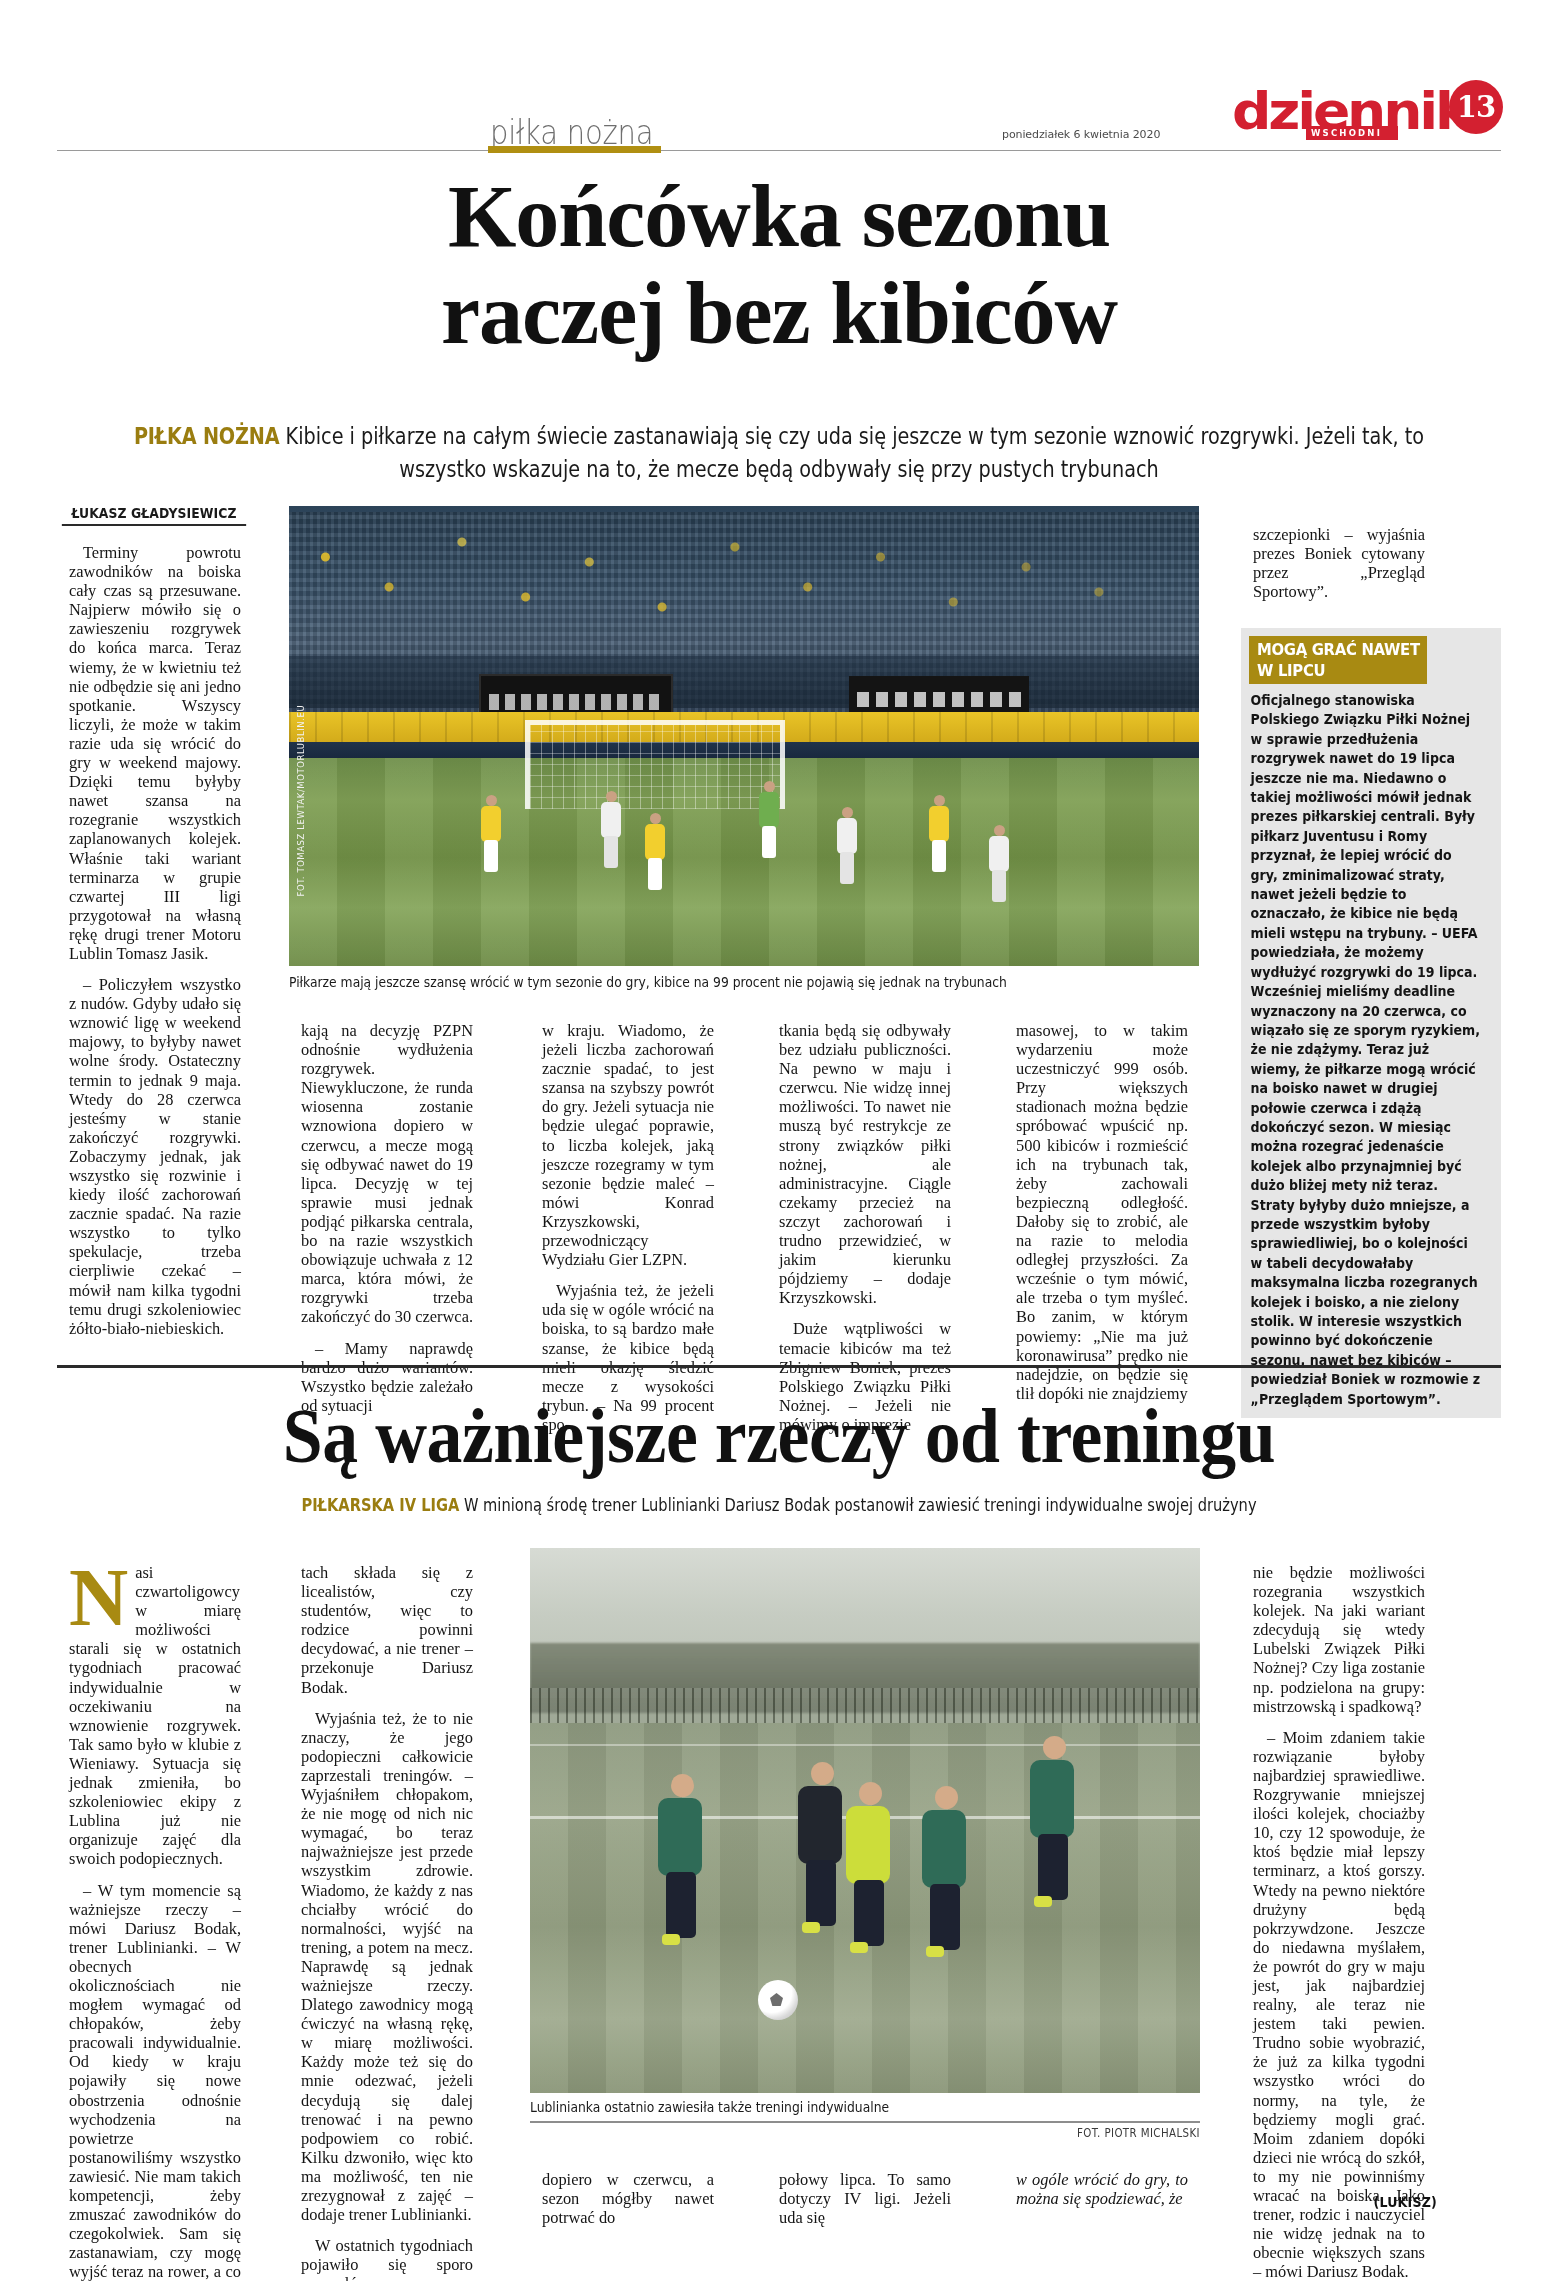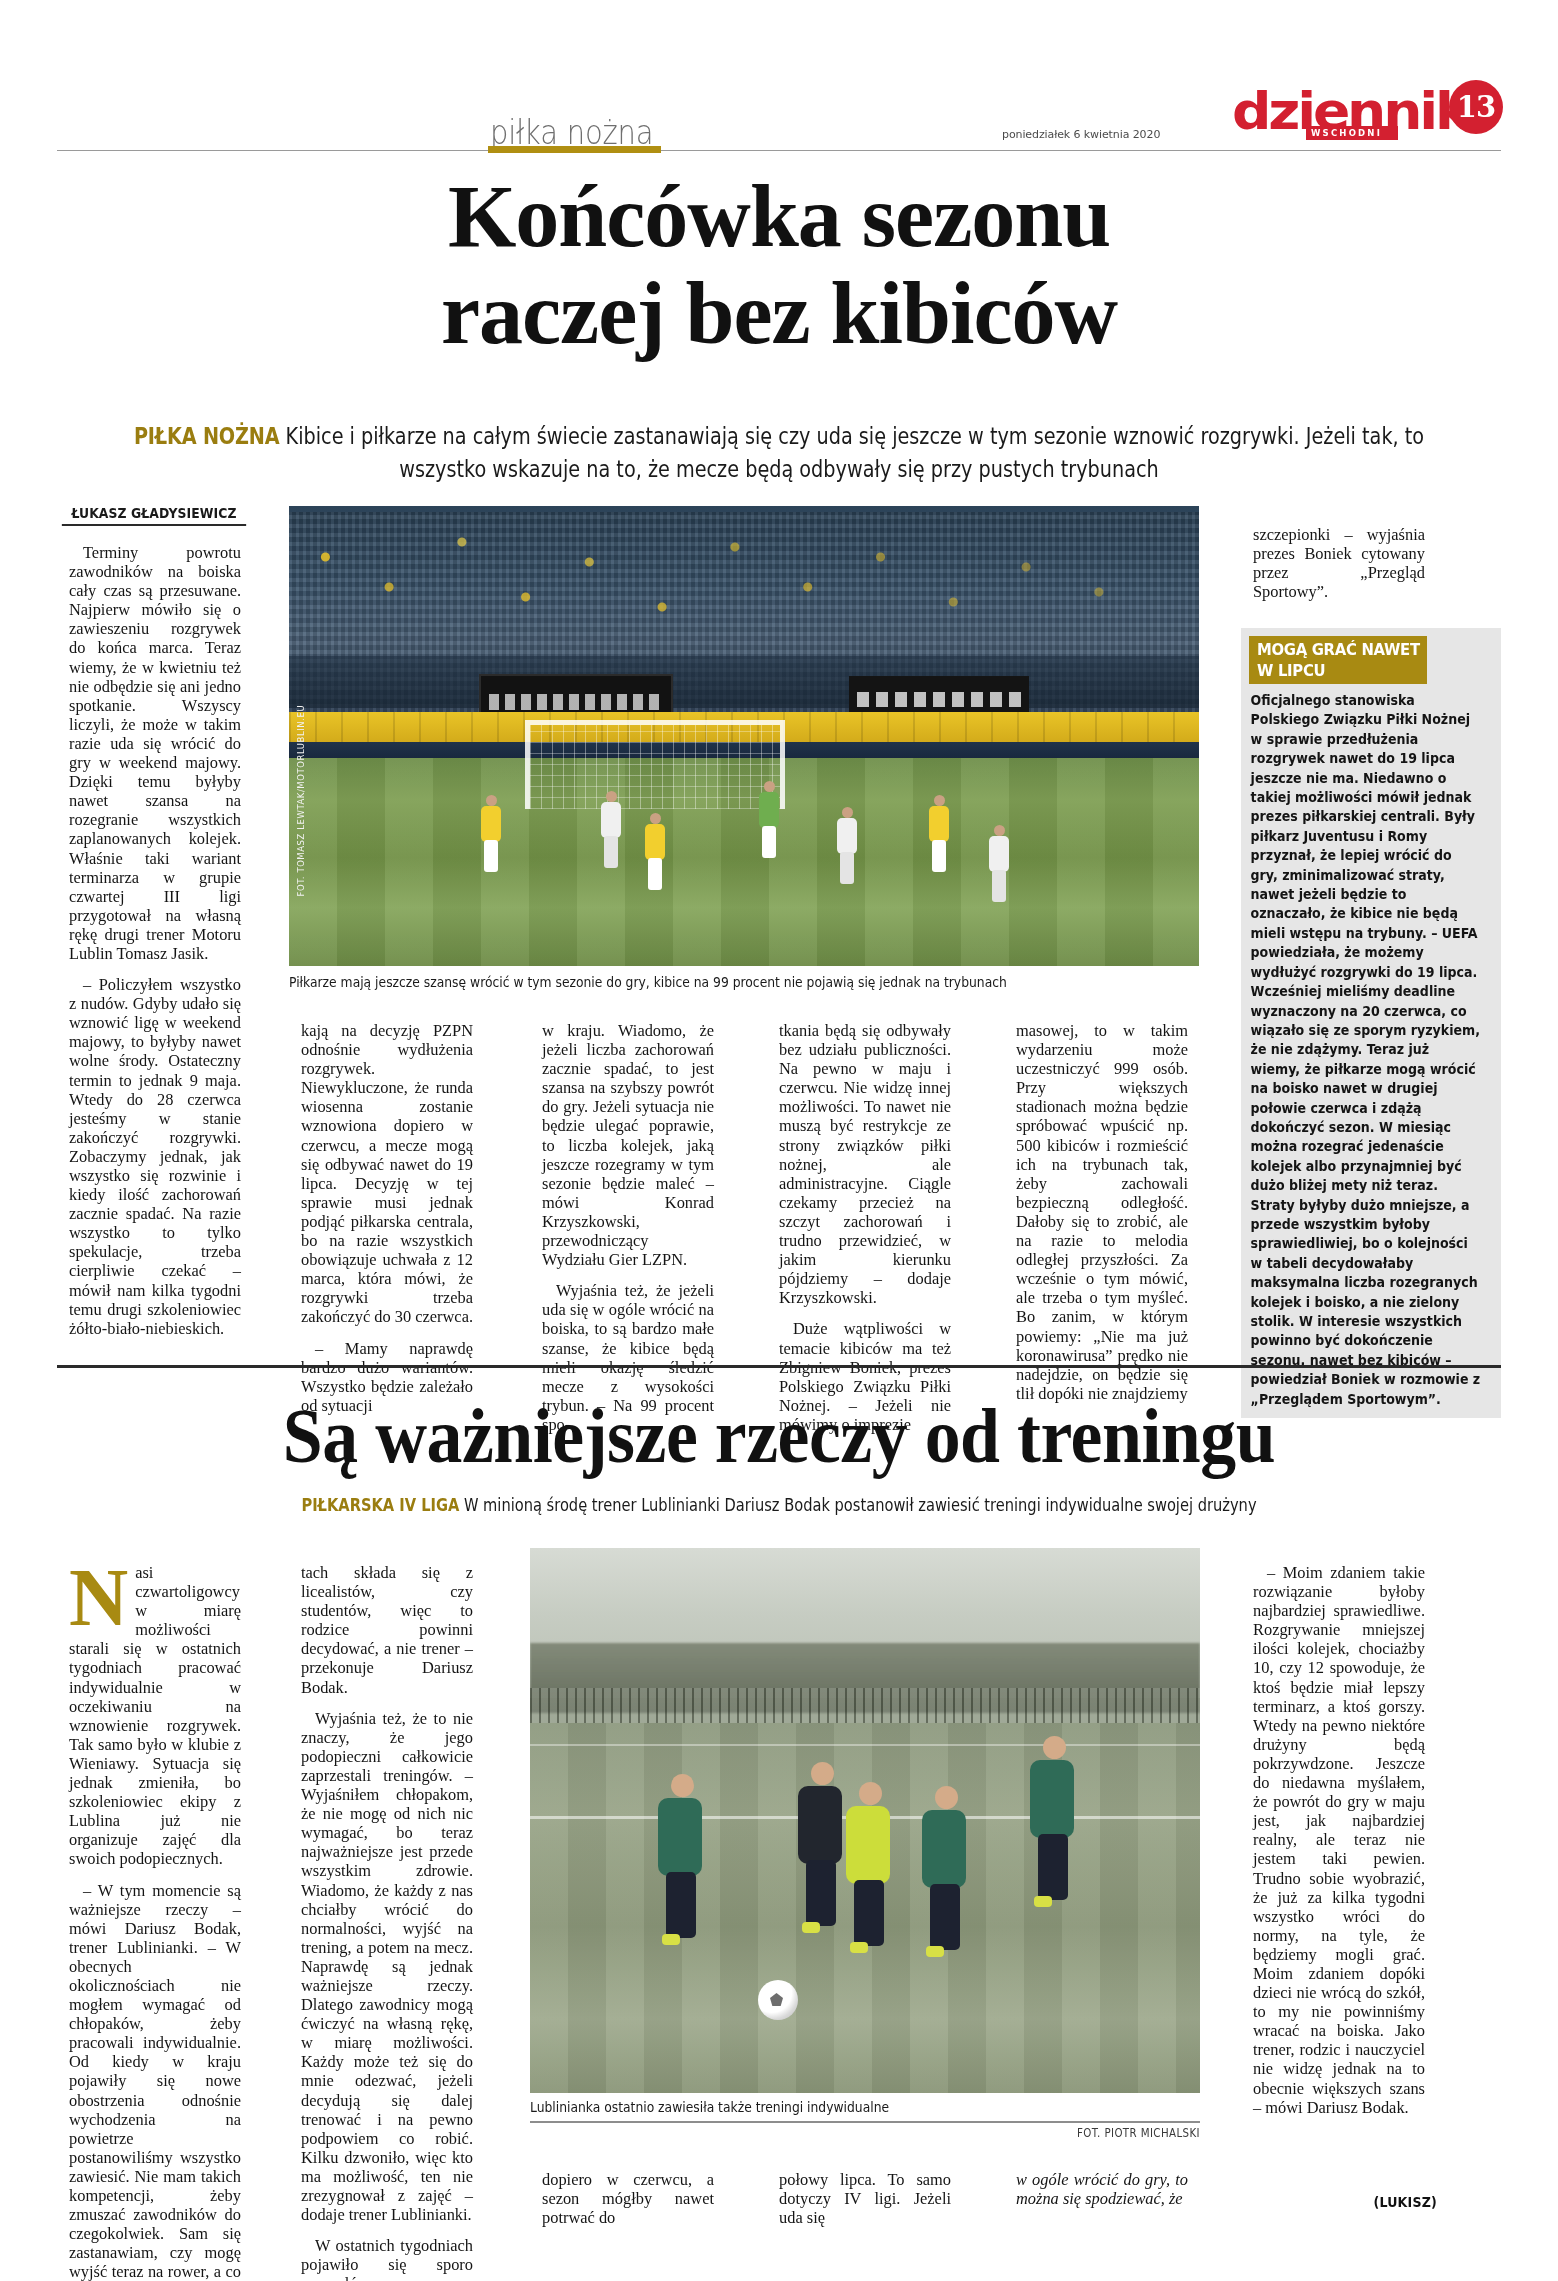--- a/index.html
+++ b/index.html
@@ -656,18 +656,19 @@
   <div class="col" id="a2c3">
     <p class="noindent">dopiero w czerwcu, a sezon mógłby nawet potrwać do</p>
   </div>
   <div class="col" id="a2c4">
     <p class="noindent">połowy lipca. To samo dotyczy IV ligi. Jeżeli uda się</p>
   </div>
   <div class="col" id="a2c5">
     <p class="noindent">w ogóle wrócić do gry, to można się spodziewać, że</p>
   </div>
   <div class="col" id="a2c6">
+    <p class="noindent">nie będzie możliwości rozegrania wszystkich kolejek. Na jaki wariant zdecydują się wtedy Lubelski Związek Piłki Nożnej? Czy liga zostanie np. podzielona na grupy: mistrzowską i spadkową?</p>
     <p>– Moim zdaniem takie rozwiązanie byłoby najbardziej sprawiedliwe. Rozgrywanie mniejszej ilości kolejek, chociażby 10, czy 12 spowoduje, że ktoś będzie miał lepszy terminarz, a ktoś gorszy. Wtedy na pewno niektóre drużyny będą pokrzywdzone. Jeszcze do niedawna myślałem, że powrót do gry w maju jest, jak najbardziej realny, ale teraz nie jestem taki pewien. Trudno sobie wyobrazić, że już za kilka tygodni wszystko wróci do normy, na tyle, że będziemy mogli grać. Moim zdaniem dopóki dzieci nie wrócą do szkół, to my nie powinniśmy wracać na boiska. Jako trener, rodzic i nauczyciel nie widzę jednak na to obecnie większych szans – mówi Dariusz Bodak.</p>
   </div>
 
   <div class="signature">(LUKISZ)</div>
 
 </div>
 
 </body></html>

